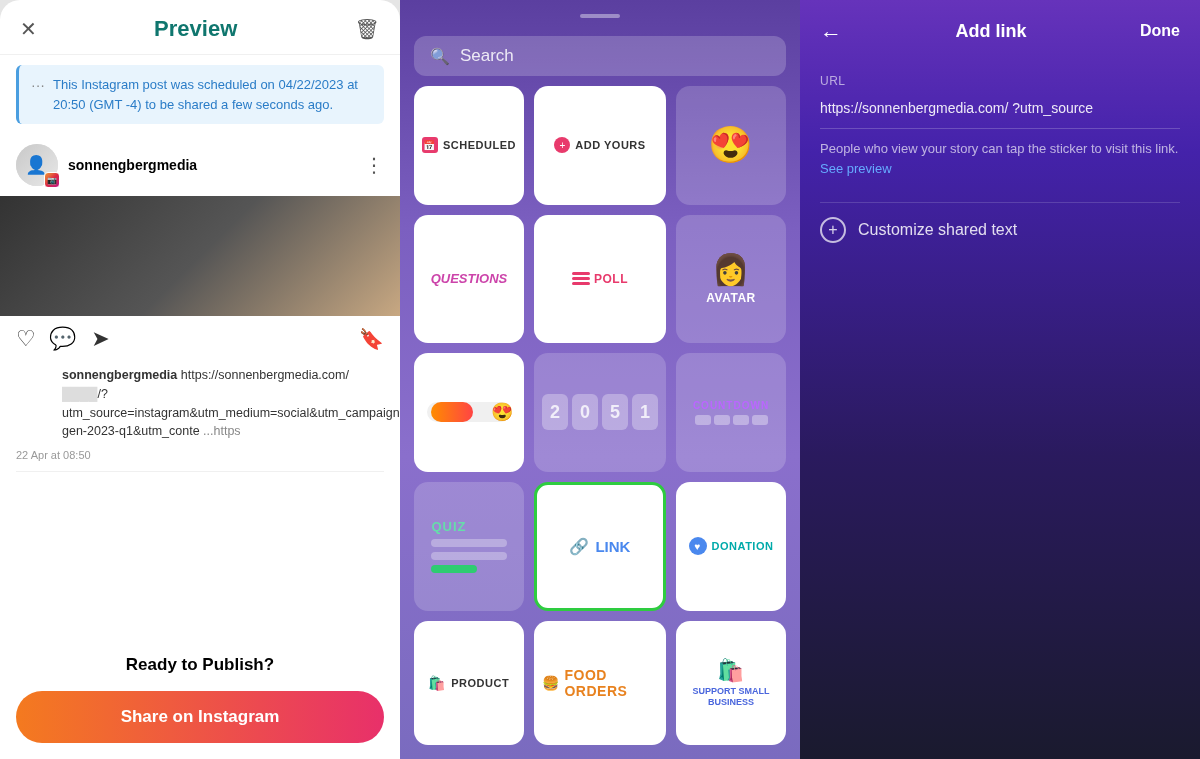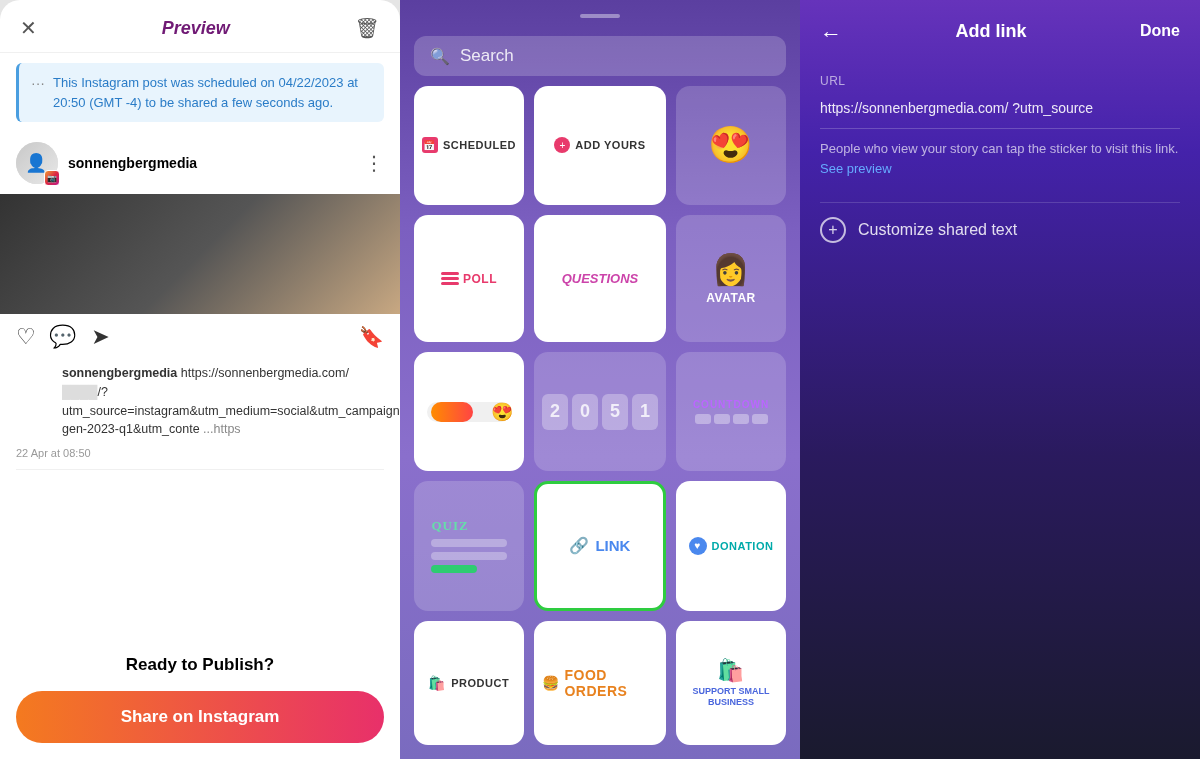--- a/index.html
+++ b/index.html
@@ -24,24 +24,23 @@
       overflow: hidden;
     }
     .panel1-header {
       display: flex;
       align-items: center;
       justify-content: space-between;
       padding: 16px 20px 12px;
       border-bottom: 1px solid #f0f0f0;
     }
     .panel1-header-title {
-      font-size: 18px;
-      font-weight: 700;
-      color: #701a75;
-      font-style: italic;
+      font-size: 22px;
+      font-weight: 700;
+      color: #0f766e;
     }
     .header-icon {
       font-size: 20px;
       color: #555;
       cursor: pointer;
     }
     .notification-bar {
       margin: 10px 16px;
       background: #e8f4fd;
       border-left: 3px solid #4a9ee0;
@@ -385,21 +384,20 @@
       font-size: 18px;
       font-weight: 700;
       color: rgba(255,255,255,0.8);
     }
     .quiz-sticker {
       display: flex;
       flex-direction: column;
       align-items: flex-start;
       gap: 5px;
       width: 80%;
-      font-family: Liberation Serif, serif;
     }
     .quiz-label {
       font-size: 13px;
       font-weight: 800;
       color: #66ddaa;
       letter-spacing: 1px;
     }
     .quiz-bar {
       width: 100%;
       height: 8px;
@@ -629,32 +627,32 @@
     <div class="sticker-item white-bg">
       <div class="add-yours-sticker">
         <div class="add-icon-circle">+</div>
         <span class="sticker-label dark" style="font-size:11px;">ADD YOURS</span>
       </div>
     </div>
     <div class="sticker-item">
       <span class="emoji-sticker">😍</span>
     </div>
 
+    <div class="sticker-item white-bg">
+      <span class="questions-sticker">QUESTIONS</span>
+    </div>
     <div class="sticker-item white-bg">
       <div class="poll-sticker">
         <div class="poll-lines">
           <div class="poll-line"></div>
           <div class="poll-line"></div>
           <div class="poll-line"></div>
         </div>
         <span class="sticker-label red">POLL</span>
       </div>
-    </div>
-    <div class="sticker-item white-bg">
-      <span class="questions-sticker">QUESTIONS</span>
     </div>
     <div class="sticker-item">
       <div style="display:flex;flex-direction:column;align-items:center;gap:4px;">
         <span style="font-size:30px;">👩</span>
         <span class="sticker-label">AVATAR</span>
       </div>
     </div>
 
     <div class="sticker-item white-bg">
       <div class="slider-sticker">

